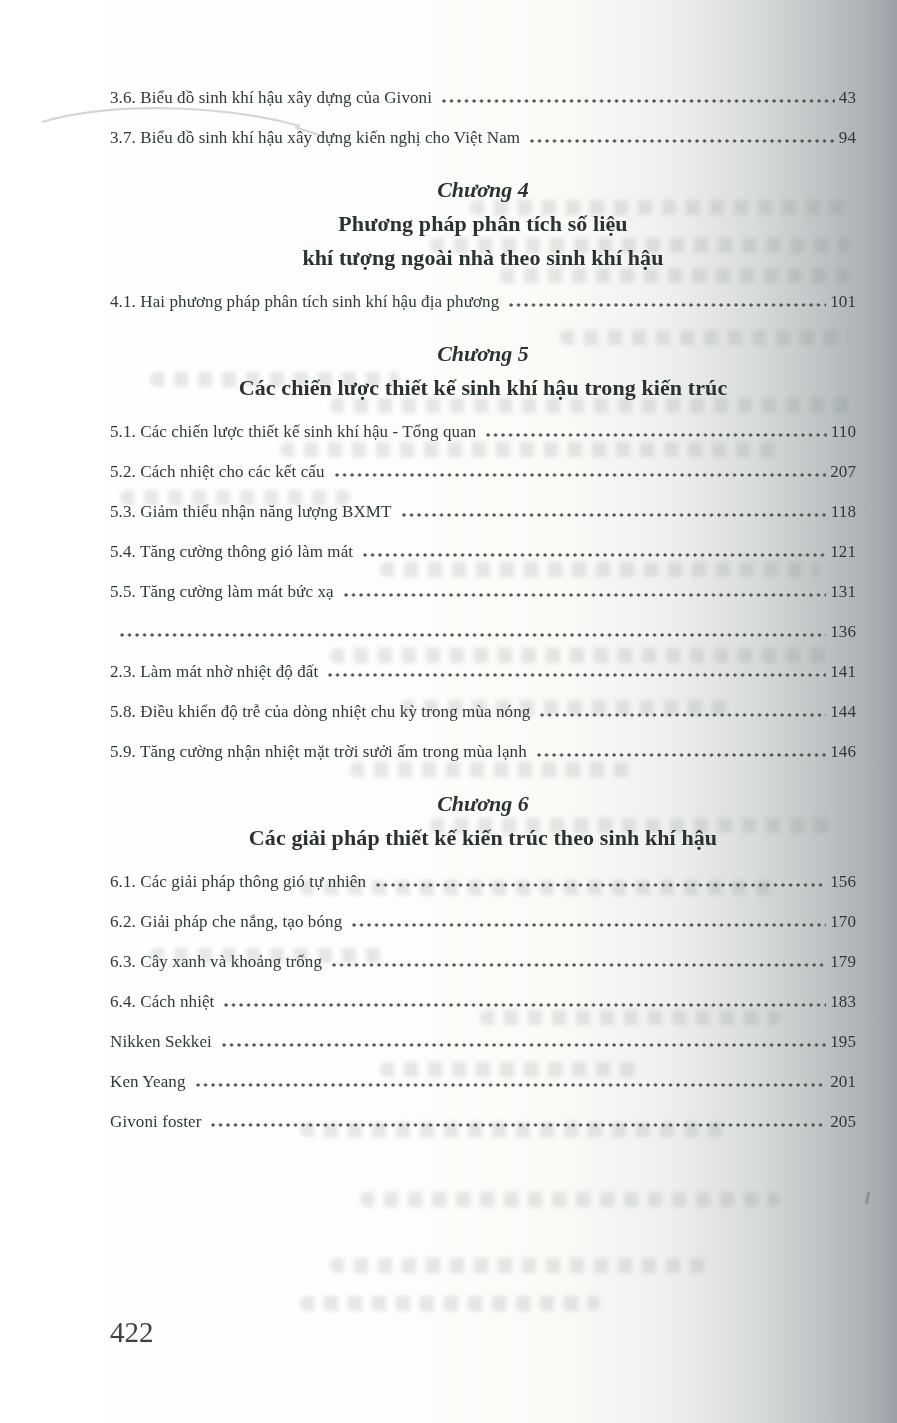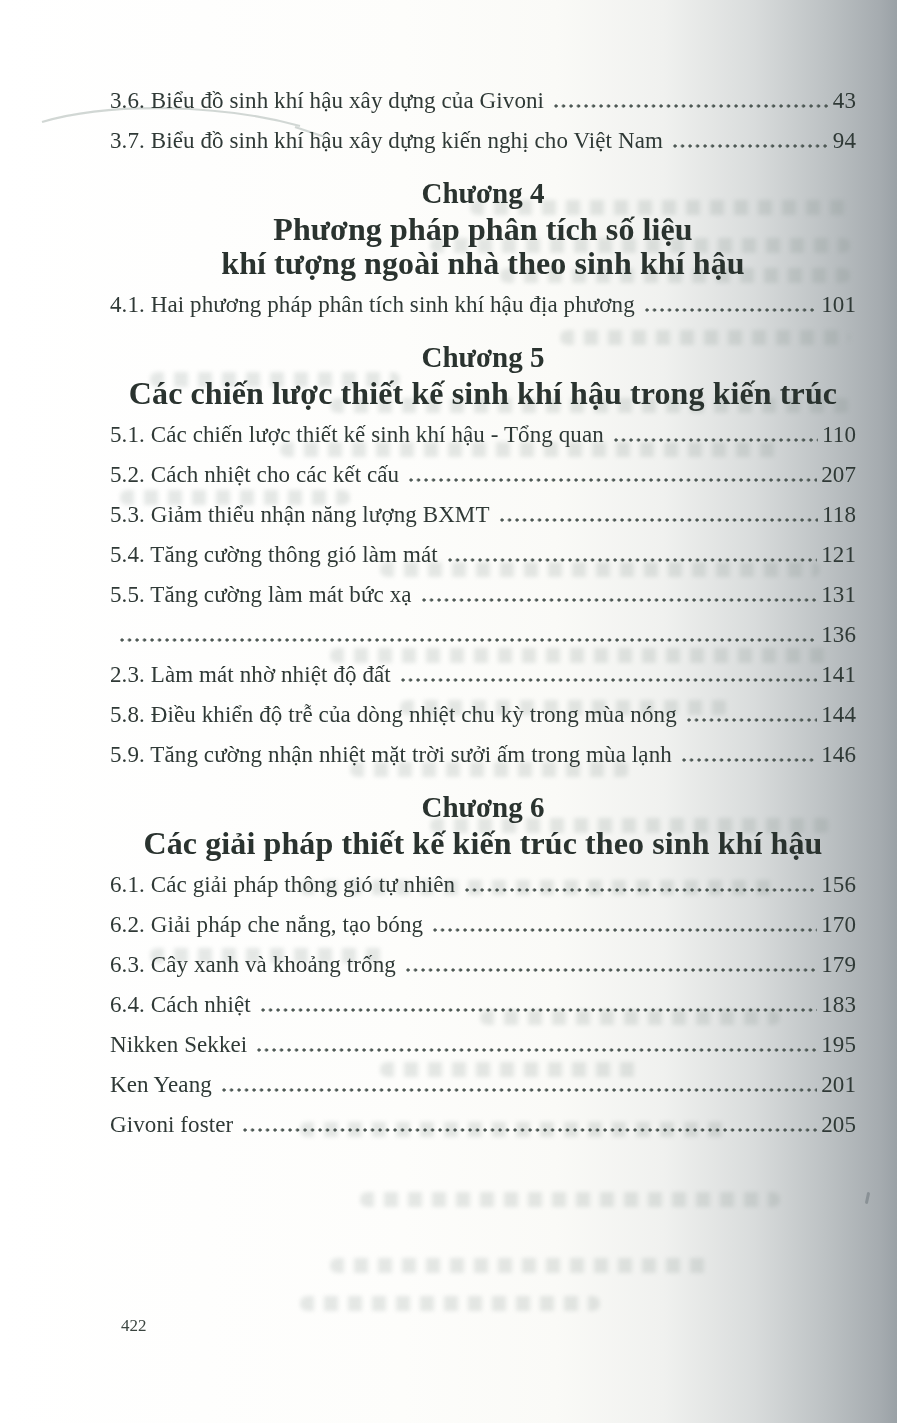--- a/index.html
+++ b/index.html
@@ -42,42 +42,42 @@
   .scratch{position:absolute;left:0;top:0;pointer-events:none;}
   .edge-tick{
     position:absolute;left:866px;top:1192px;width:3px;height:12px;
     background:#6d777b;opacity:.55;transform:rotate(12deg);border-radius:2px;
   }
 
   .content{position:absolute;left:110px;top:80px;width:746px;color:#2f3936;}
 
   .toc-row{
     display:flex;align-items:baseline;height:40px;box-sizing:border-box;
-    padding-top:8px;font-size:23px;letter-spacing:.1px;
+    padding-top:8px;font-size:17px;letter-spacing:.1px;
   }
   .toc-label{white-space:nowrap;}
   .leader{
     flex:1 1 auto;height:4px;margin:0 4px 0 10px;min-width:20px;
     background:radial-gradient(circle at 2px 2px,#4d5854 1.35px,rgba(0,0,0,0) 1.9px);
     background-size:7.5px 4px;background-repeat:repeat-x;
   }
   .toc-page-num{white-space:nowrap;}
 
   .chapter{margin-top:12px;margin-bottom:8px;text-align:center;color:#2a332f;}
   .chap-heading{
     height:36px;box-sizing:border-box;padding-top:5px;
-    font-size:29px;font-weight:bold;
+    font-size:22px;font-weight:bold;font-style:italic;
   }
   .chap-line{
     height:34px;box-sizing:border-box;padding-top:3px;
-    font-size:32px;font-weight:bold;letter-spacing:.1px;text-align:center;
+    font-size:22px;font-weight:bold;letter-spacing:.1px;text-align:center;
   }
 
   .footer-pagenum{
-    position:absolute;left:121px;top:1316px;font-size:17px;color:#3a443f;
+    position:absolute;left:110px;top:1316px;font-size:29px;color:#3a443f;
   }
 </style>
 </head>
 <body>
 
 <div class="page">
 
   <div class="bleed">
     <div class="bleed-strip b1"></div>
       <div class="bleed-strip b2"></div>

